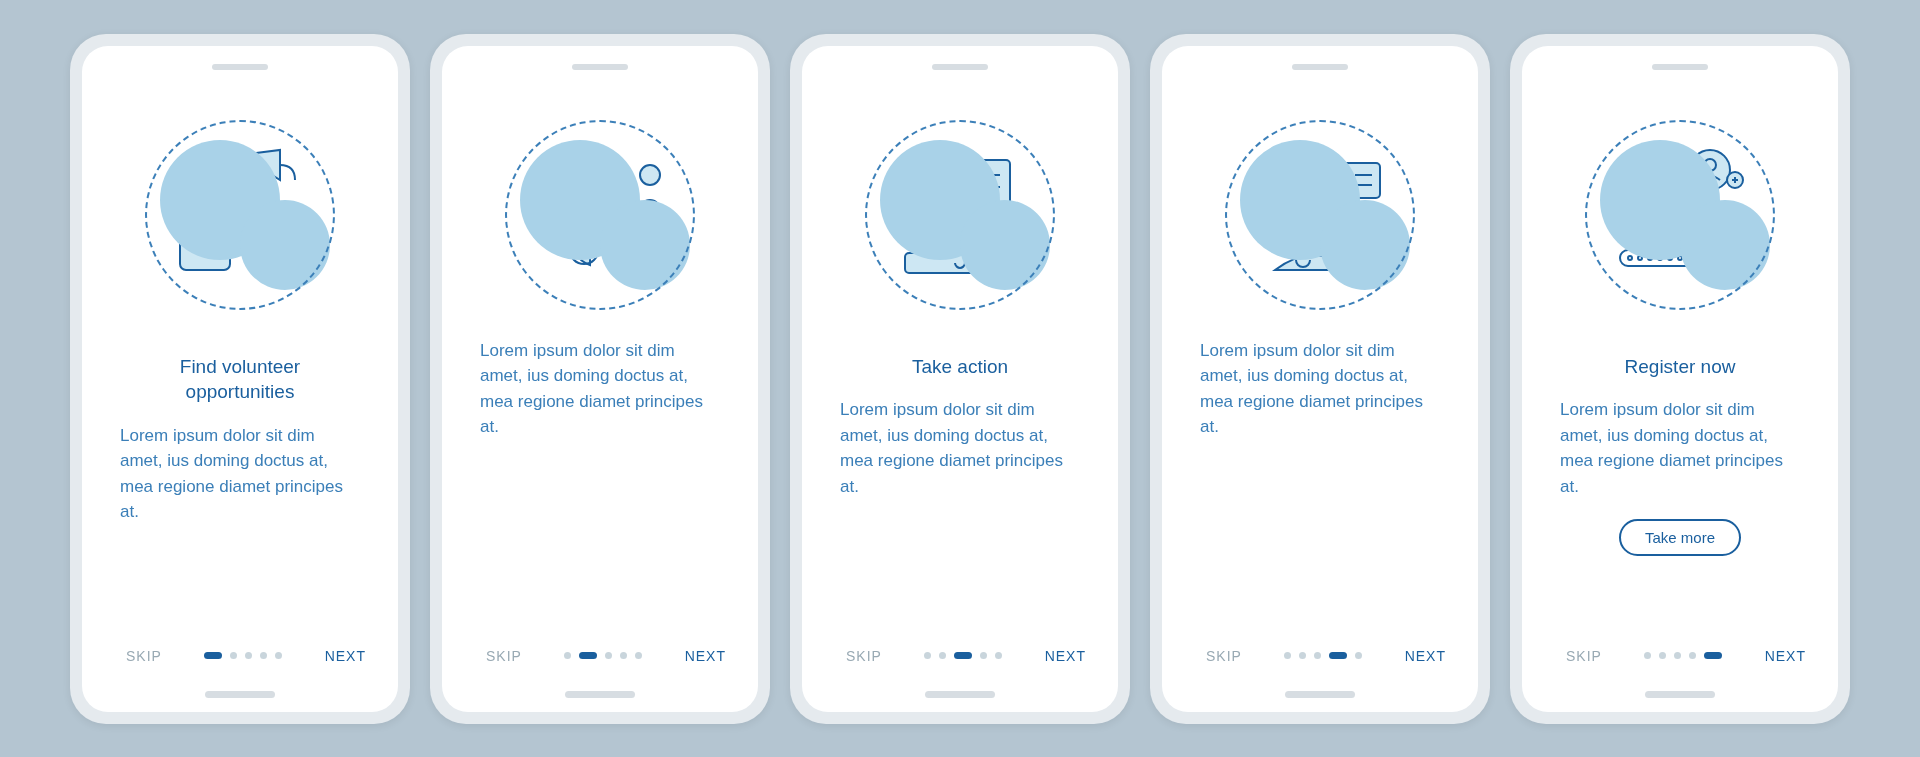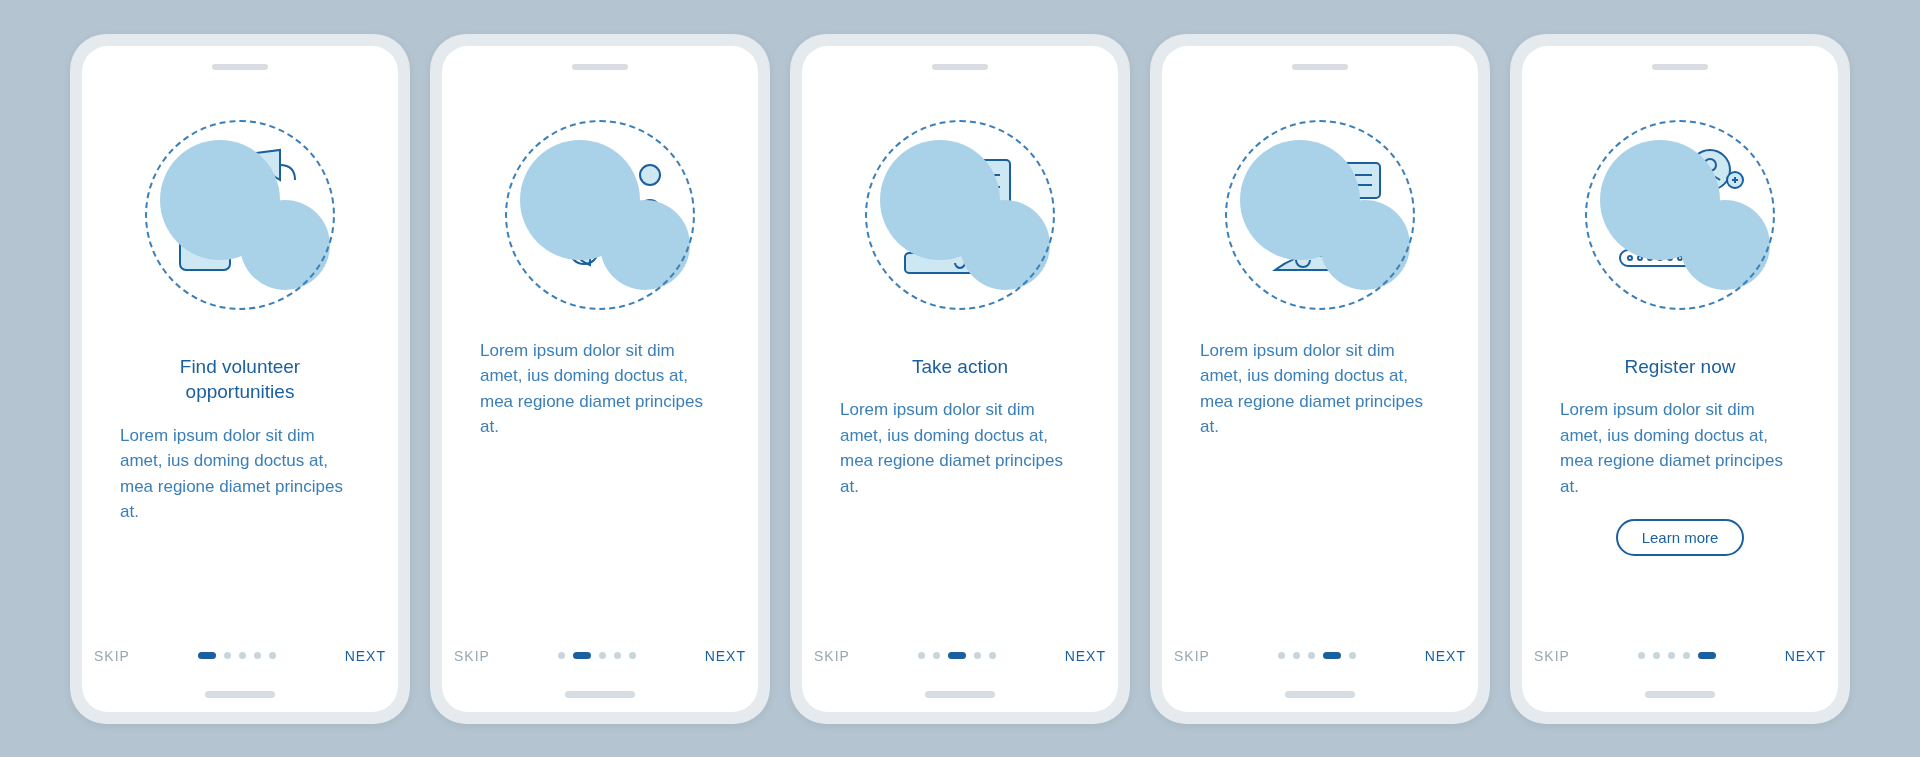--- a/index.html
+++ b/index.html
@@ -87,26 +87,26 @@
   background: transparent;
   border-radius: 20px;
   padding: 8px 24px;
   font-size: 15px;
   margin-top: 20px;
   cursor: pointer;
 }
 .footer {
   position: absolute;
   bottom: 48px;
-  left: 0;
+  left: 12px;
   right: 0;
   display: flex;
   align-items: center;
   justify-content: space-between;
-  padding: 0 12px;
+  padding: 0 32px;
 }
 .skip {
   color: #98a9b3;
   font-size: 14px;
   letter-spacing: 1px;
   cursor: pointer;
 }
 .next {
   color: #1a5f9e;
   font-size: 14px;
@@ -320,21 +320,21 @@
           <circle class="ico-line" cx="50" cy="133" r="2"></circle>
         <circle class="ico-line" cx="60" cy="133" r="2"></circle>
           <circle class="ico-line" cx="70" cy="133" r="2"></circle>
         <circle class="ico-line" cx="80" cy="133" r="2"></circle>
           <circle class="ico-line" cx="90" cy="133" r="2"></circle>
         <path class="ico-fill" d="M125 100 l15 10 l5 -5 l10 15 l-8 5 l-10 -12 l-5 5 z"></path>
       </svg>
     </div>
     <div class="title">Register now</div>
     <div class="desc">Lorem ipsum dolor sit dim amet, ius doming doctus at, mea regione diamet principes at.</div>
-    <button class="learn-btn">Learn more</button>
+    <button class="learn-btn">Take more</button>
     <div class="footer">
       <span class="skip">SKIP</span>
       <div class="dots">
         <span class="dot"></span>
         <span class="dot"></span>
         <span class="dot"></span>
         <span class="dot"></span>
         <span class="dot active"></span>
       </div>
       <span class="next">NEXT</span>

